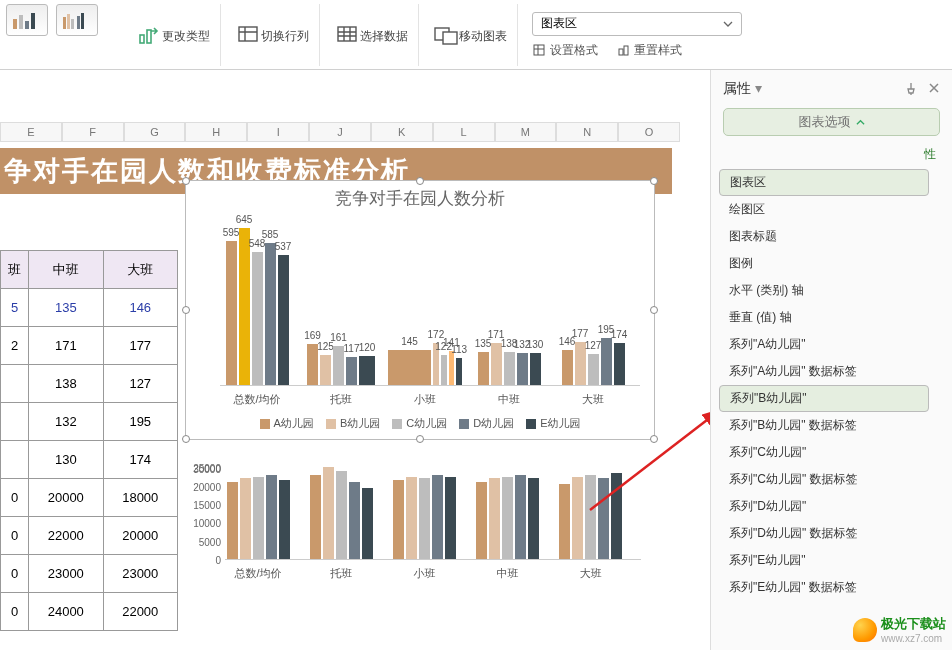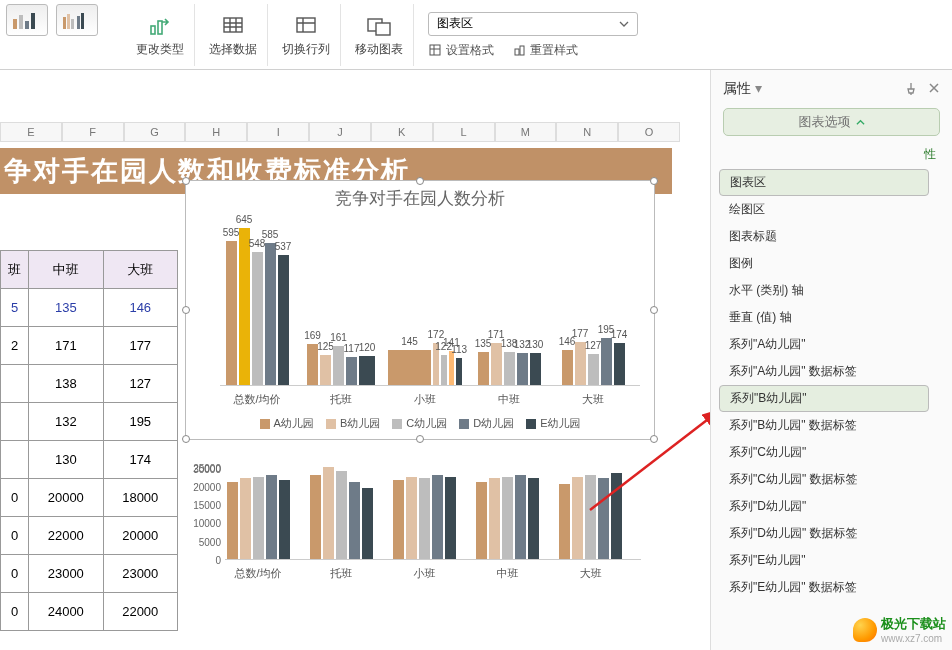--- a/index.html
+++ b/index.html
@@ -2,21 +2,21 @@
 <html><head>
 <meta charset="utf-8">
 <style>
 * { box-sizing: border-box; margin: 0; padding: 0; }
 body { font-family: "Microsoft YaHei", sans-serif; font-size: 12px; background:#fff; width:952px; height:650px; overflow:hidden; position:relative; }
 
 
 .ribbon { height:70px; border-bottom:1px solid #d0d0d0; display:flex; align-items:flex-start; padding:4px 6px; gap:4px; }
 .thumb { width:42px; height:32px; border:1px solid #bbb; border-radius:3px; background:linear-gradient(#eee,#fff); margin-right:4px; display:flex; align-items:center; justify-content:center; }
 .thumb svg { width:32px; height:22px; }
-.rgrp { display:flex; flex-direction:column; align-items:center; justify-content:center; height:62px; padding:0 10px; border-right:1px solid #e3e3e3; cursor:pointer; }
+.rgrp { display:flex; align-items:center; justify-content:center; height:62px; padding:0 10px; border-right:1px solid #e3e3e3; cursor:pointer; }
 .rgrp .icn { width:26px; height:26px; display:flex; align-items:center; justify-content:center; color:#555; }
 .rgrp .lbl { font-size:12px; color:#444; margin-top:2px; }
 .sel-wrap { display:flex; flex-direction:column; align-items:flex-start; justify-content:center; height:62px; padding:0 10px; gap:6px; }
 .sel { width:210px; height:24px; border:1px solid #bbb; border-radius:3px; background:#fff; display:flex; align-items:center; padding:0 8px; justify-content:space-between; cursor:pointer; }
 .chev { width:10px; height:10px; }
 .sel2 { display:flex; gap:18px; }
 .sbtn { display:flex; align-items:center; gap:4px; color:#555; cursor:pointer; }
 
 
 .body { position:absolute; top:70px; left:0; right:0; bottom:0; }
@@ -97,33 +97,33 @@
           <rect x="10" y="7" width="4" height="13"></rect>
           <path d="M17 5l3 3-3 3M20 8h-6"></path>
         </svg>
       </div>
     <div class="lbl">更改类型</div>
   </div>
   <div class="rgrp">
     <div class="icn">
         <svg width="24" height="24" viewBox="0 0 24 24" fill="none" stroke="#555" stroke-width="1.4">
           <rect x="3" y="4" width="18" height="14"></rect>
-          <path d="M3 9h18M3 13h18M9 4v14M15 4v14"></path>
+          <path d="M3 9h18M9 4v14"></path>
         </svg>
       </div>
-    <div class="lbl">选择数据</div>
+    <div class="lbl">切换行列</div>
   </div>
   <div class="rgrp">
     <div class="icn">
         <svg width="24" height="24" viewBox="0 0 24 24" fill="none" stroke="#555" stroke-width="1.4">
           <rect x="3" y="4" width="18" height="14"></rect>
-          <path d="M3 9h18M9 4v14"></path>
+          <path d="M3 9h18M3 13h18M9 4v14M15 4v14"></path>
         </svg>
       </div>
-    <div class="lbl">切换行列</div>
+    <div class="lbl">选择数据</div>
   </div>
   <div class="rgrp">
     <div class="icn">
         <svg width="26" height="24" viewBox="0 0 26 24" fill="none" stroke="#555" stroke-width="1.4">
           <rect x="2" y="5" width="14" height="12"></rect>
           <rect x="10" y="9" width="14" height="12" fill="#fff"></rect>
         </svg>
       </div>
     <div class="lbl">移动图表</div>
   </div>

